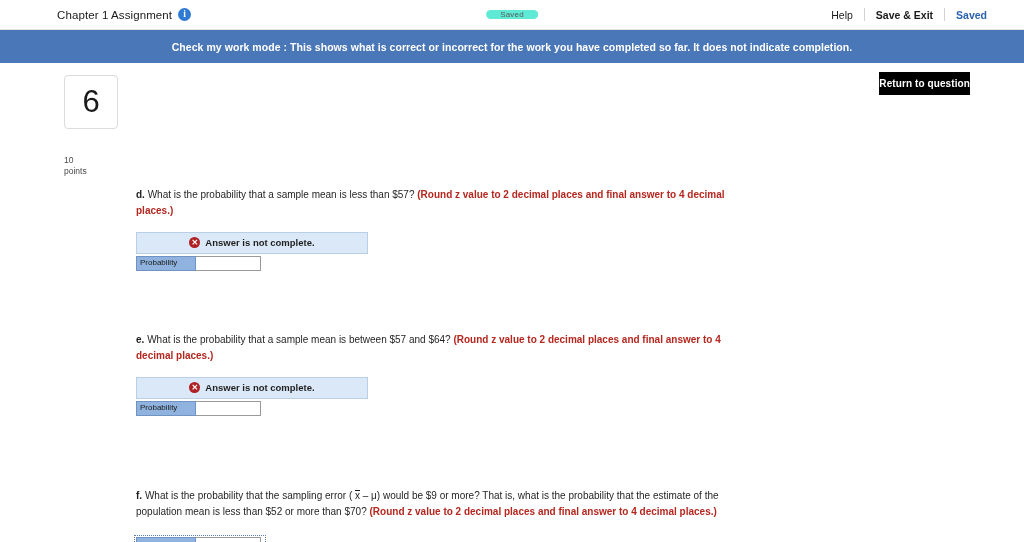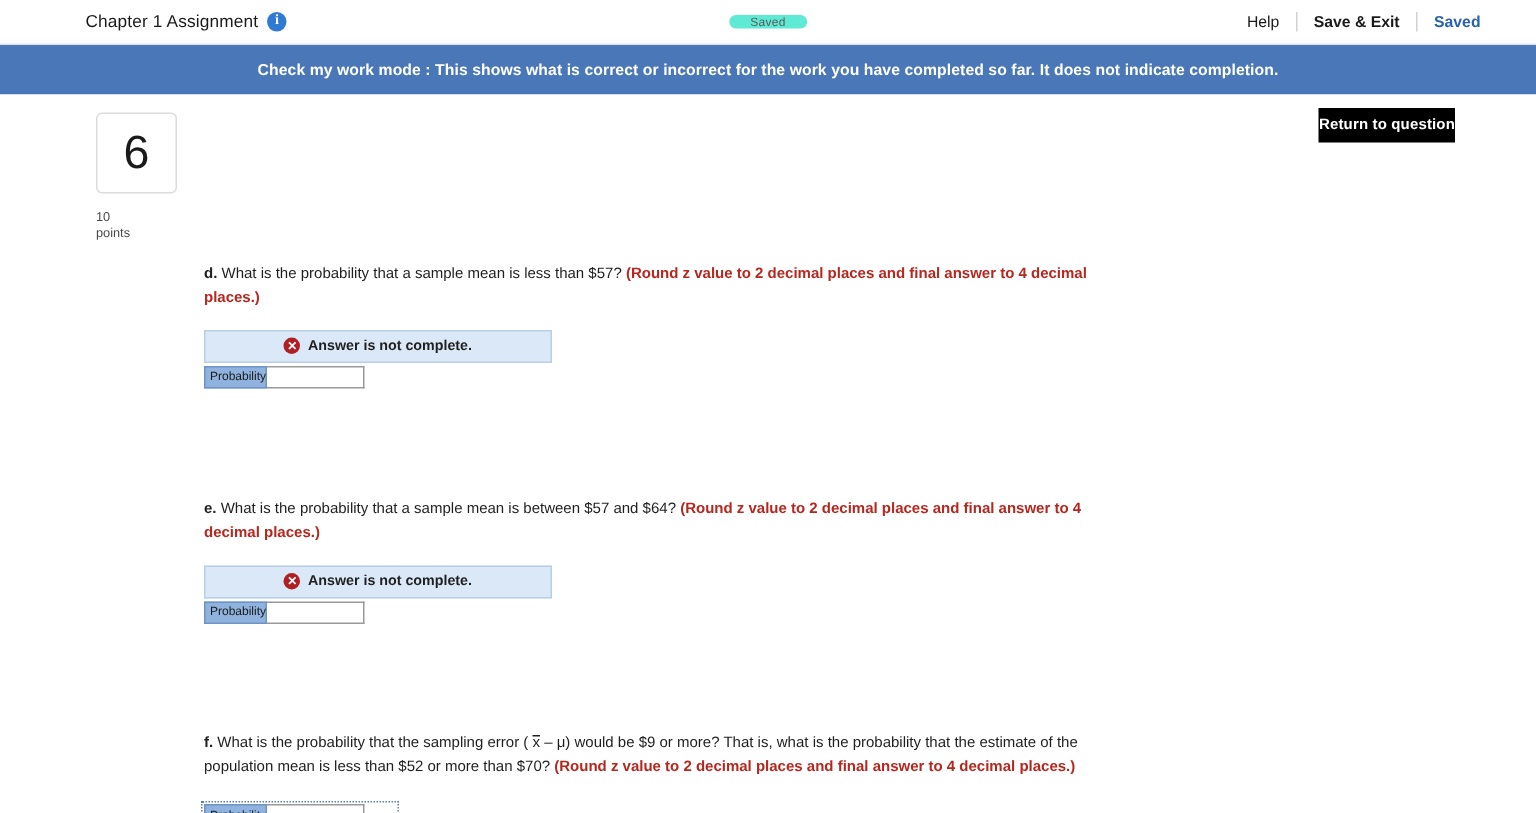--- a/index.html
+++ b/index.html
@@ -104,21 +104,21 @@
     border-radius: 4px;
     display: flex;
     align-items: center;
     justify-content: center;
     font-size: 31px;
     color: #1a1a1a;
     font-weight: 300;
     background: #fff;
   }
   .points-val {
-    margin-top: 10px;
+    margin-top: 26px;
     font-size: 8.5px;
     color: #4a4a4a;
     line-height: 1.35;
   }
   .points-lbl {
     font-size: 8.5px;
     color: #4a4a4a;
     line-height: 1.35;
   }
 
@@ -137,21 +137,21 @@
   }
 
   .qbody {
     position: absolute;
     left: 136px;
     top: 0;
     width: 620px;
   }
 
   .part { position: absolute; left: 0; width: 600px; }
-  .part-d { top: 112px; }
+  .part-d { top: 124px; }
   .part-e { top: 269px; }
   .part-f { top: 425px; }
 
   .qtext {
     font-size: 10px;
     color: #1f1f1f;
     line-height: 1.58;
   }
   .qtext .lbl { font-weight: bold; }
   .qtext .hint { color: #b5271f; font-weight: bold; }
@@ -183,21 +183,21 @@
     font-weight: bold;
     flex: none;
   }
 
   .ans-row {
     display: flex;
     margin-top: 2px;
     width: 128px;
   }
   .ans-label {
-    width: 42px;
+    width: 60px;
     height: 15px;
     background: #8fb3de;
     border: 1px solid #6f94c4;
     font-size: 8px;
     color: #1a1a1a;
     display: flex;
     align-items: center;
     padding-left: 3px;
     line-height: 1;
   }

